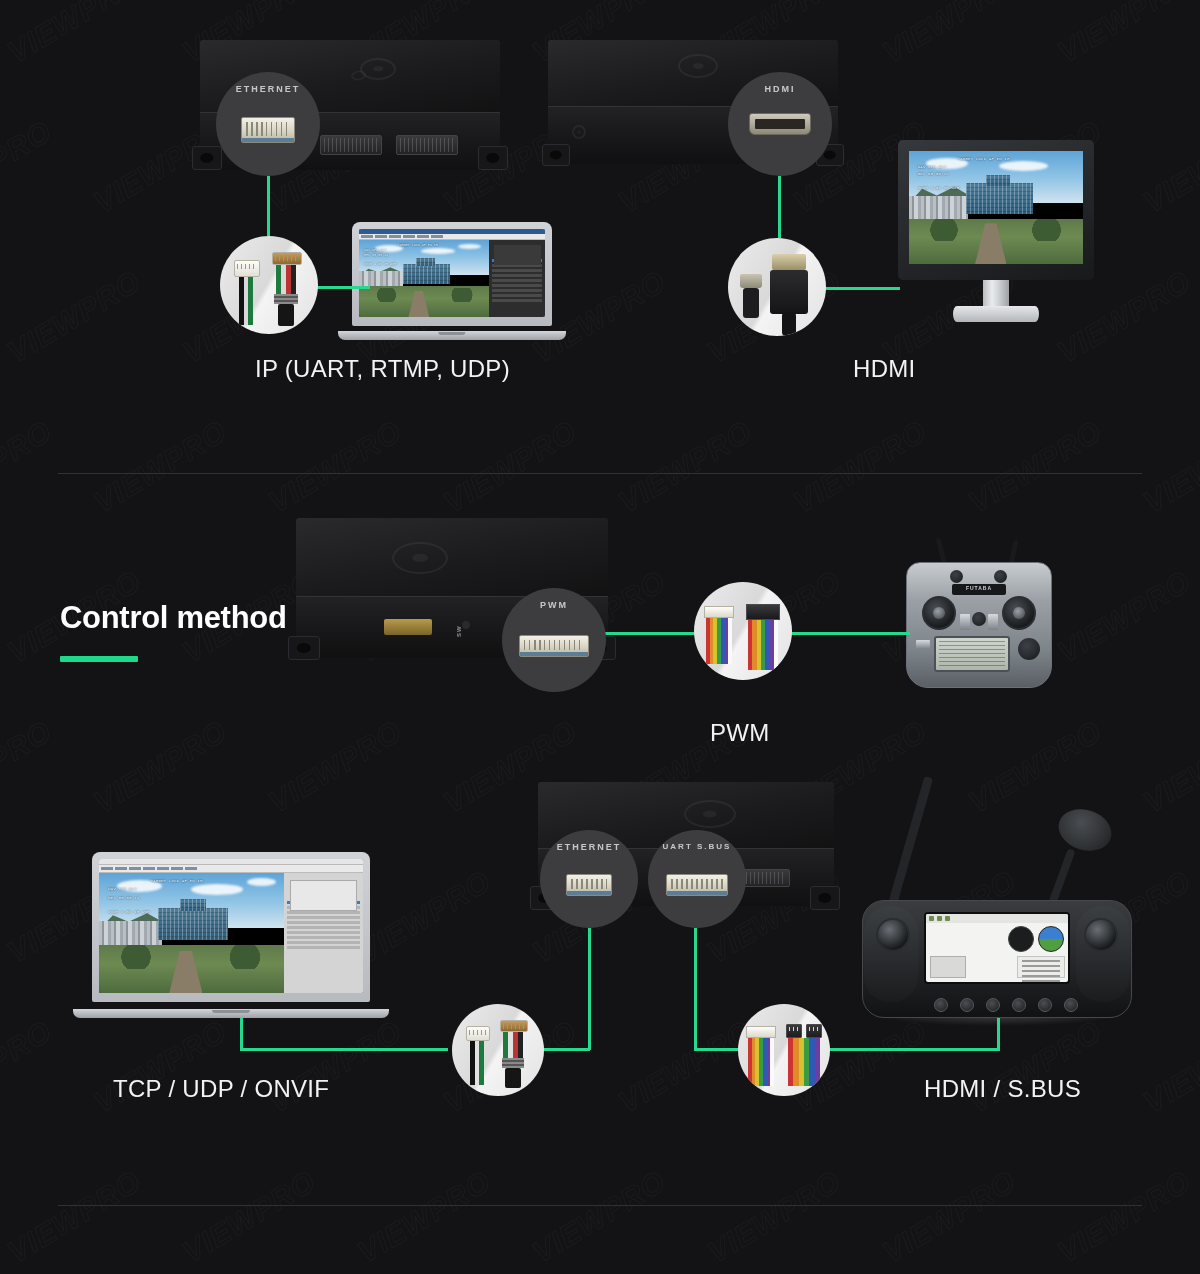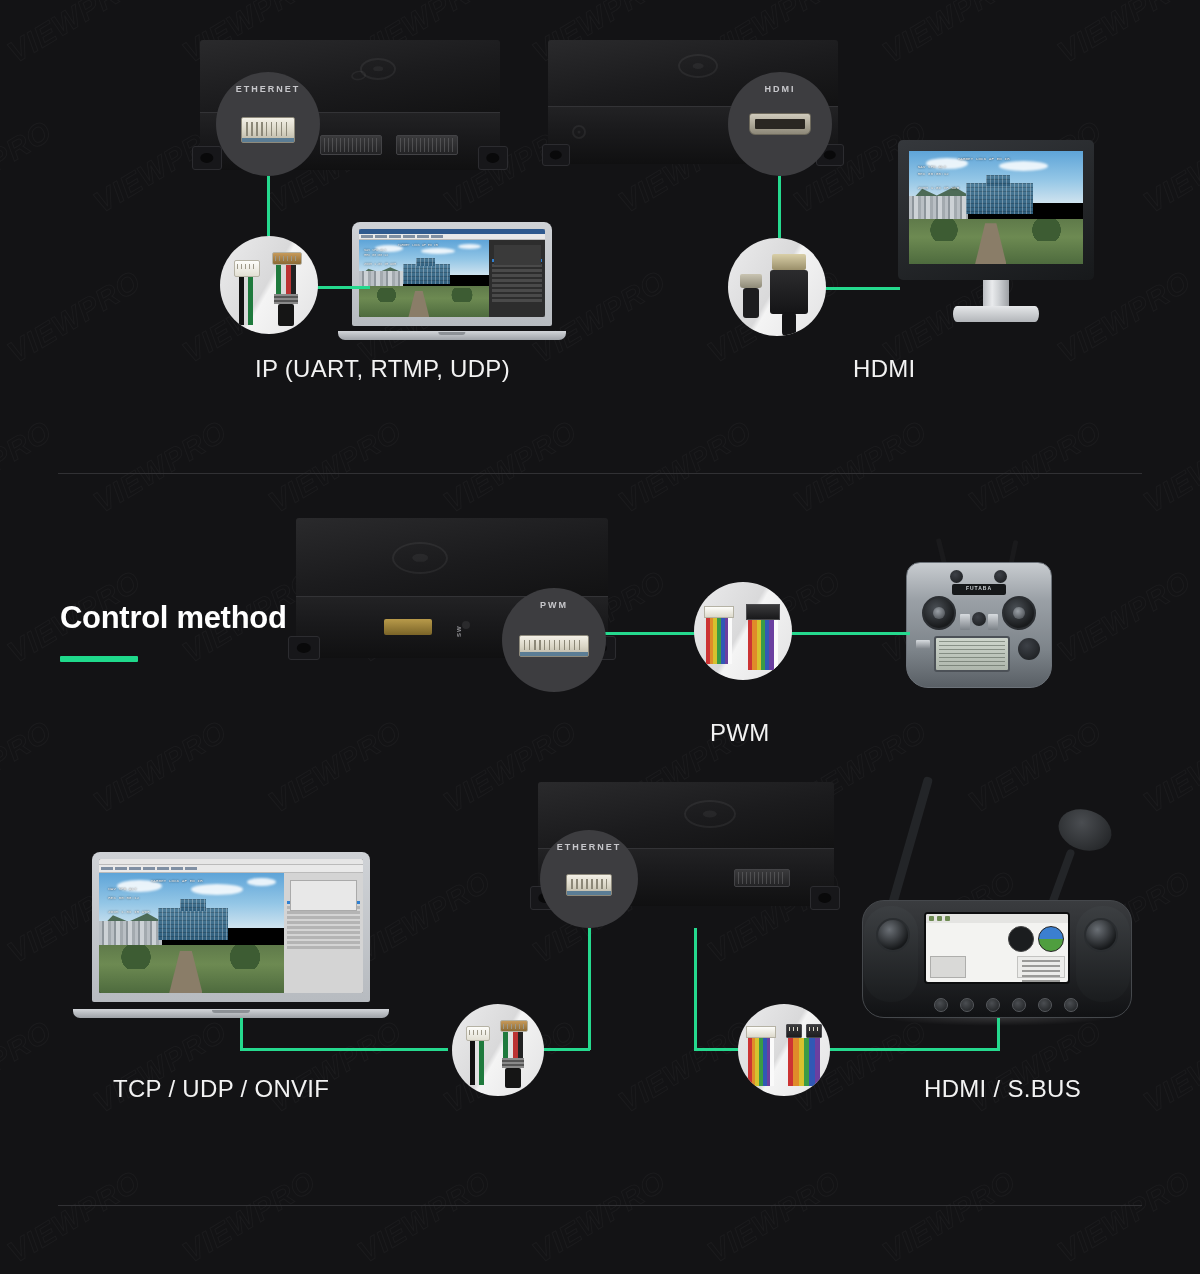--- a/index.html
+++ b/index.html
@@ -690,20 +690,27 @@
   </div>
 
   <div class="mag dark" style="left:540px; top:830px; width:98px; height:98px;">
     <span class="mag-label">ETHERNET</span>
     <div class="mag-port" style="width:46px; height:22px; margin-top:6px;">
       <span class="ppins2"></span>
         <span class="base"></span>
     </div>
   </div>
 
+  <div class="mag dark" style="left:648px; top:830px; width:98px; height:98px;">
+    <span class="mag-label" style="font-size:8px;">UART S.BUS</span>
+    <div class="mag-port" style="width:62px; height:22px; margin-top:6px;">
+      <span class="ppins2"></span>
+        <span class="base"></span>
+    </div>
+  </div>
 
   <div class="line v" style="left:588px; top:928px; height:122px;"></div>
   <div class="line h" style="left:540px; top:1048px; width:50px;"></div>
   <div class="line h" style="left:240px; top:1048px; width:208px;"></div>
   <div class="line v" style="left:240px; top:1018px; height:32px;"></div>
 
   <div class="line v" style="left:694px; top:928px; height:122px;"></div>
   <div class="line h" style="left:694px; top:1048px; width:46px;"></div>
   <div class="line h" style="left:828px; top:1048px; width:172px;"></div>
   <div class="line v" style="left:997px; top:1018px; height:32px;"></div>

